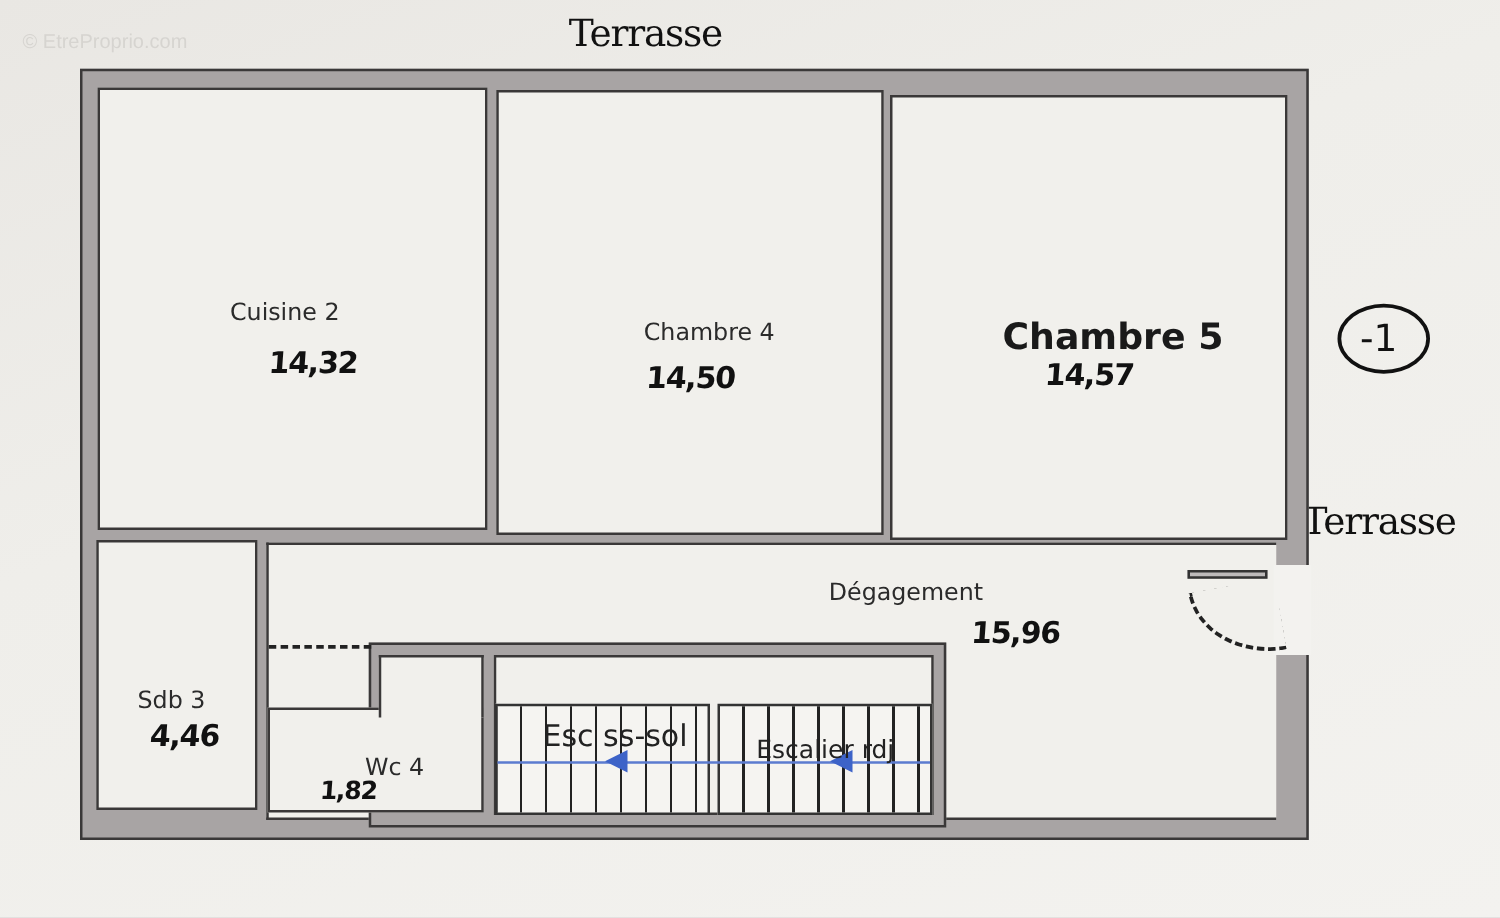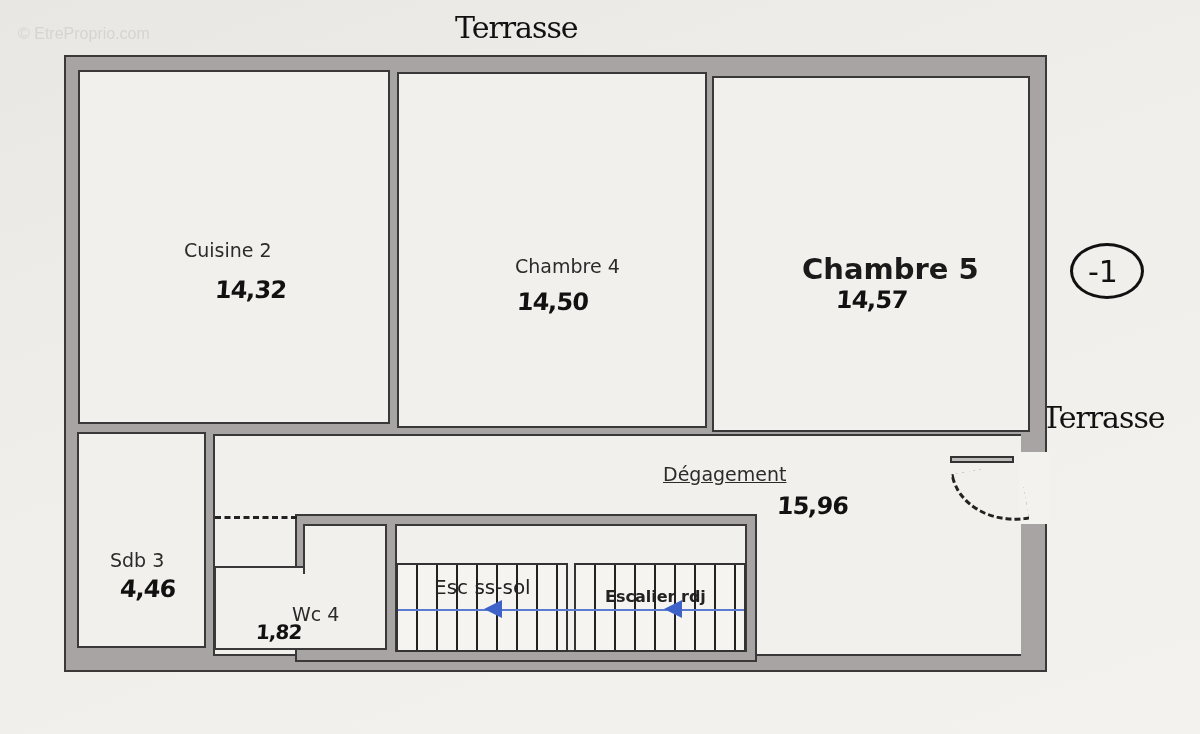--- a/index.html
+++ b/index.html
@@ -71,23 +71,23 @@
 
 <div class="label" style="left:184px;top:239px;">Cuisine 2</div>
 <div class="hand" style="left:215px;top:276px;">14,32</div>
 
 <div class="label" style="left:515px;top:255px;">Chambre 4</div>
 <div class="hand" style="left:517px;top:288px;">14,50</div>
 
 <div class="label bold" style="left:802px;top:252px;">Chambre 5</div>
 <div class="hand" style="left:836px;top:286px;">14,57</div>
 
-<div class="label" style="left:663px;top:463px;text-decoration:underline;">Dégagement</div>
+<div class="label" style="left:663px;top:463px;">Dégagement</div>
 <div class="hand" style="left:777px;top:492px;">15,96</div>
 
 <div class="label" style="left:110px;top:549px;">Sdb 3</div>
 <div class="hand" style="left:120px;top:575px;">4,46</div>
 
 <div class="label" style="left:292px;top:603px;">Wc 4</div>
 <div class="hand" style="left:256px;top:620px;font-size:20px;">1,82</div>
 
-<div class="label" style="left:434px;top:575px;font-size:20px;color:#222;">Esc ss-sol</div>
-<div class="label" style="left:605px;top:587px;font-size:16px;color:#222;font-weight:bold;">Escalier rdj</div>
+<div class="label" style="left:434px;top:575px;font-size:24px;color:#222;">Esc ss-sol</div>
+<div class="label" style="left:605px;top:587px;font-size:20px;color:#222;">Escalier rdj</div>
 
 </body></html>

